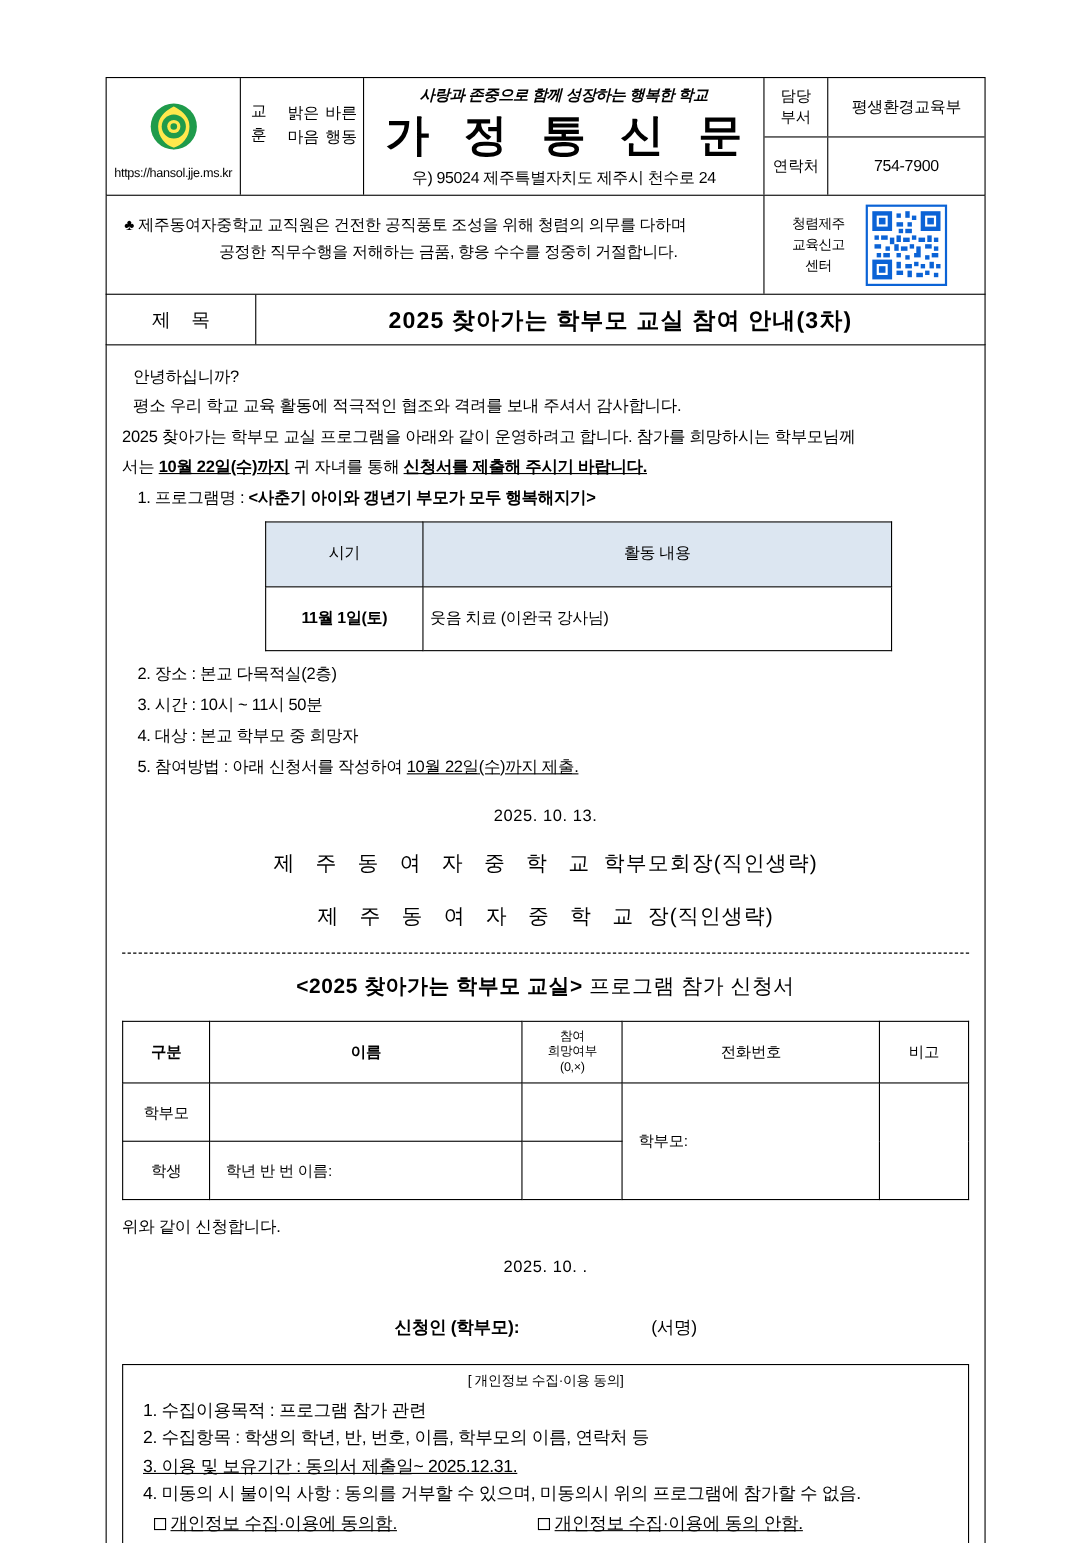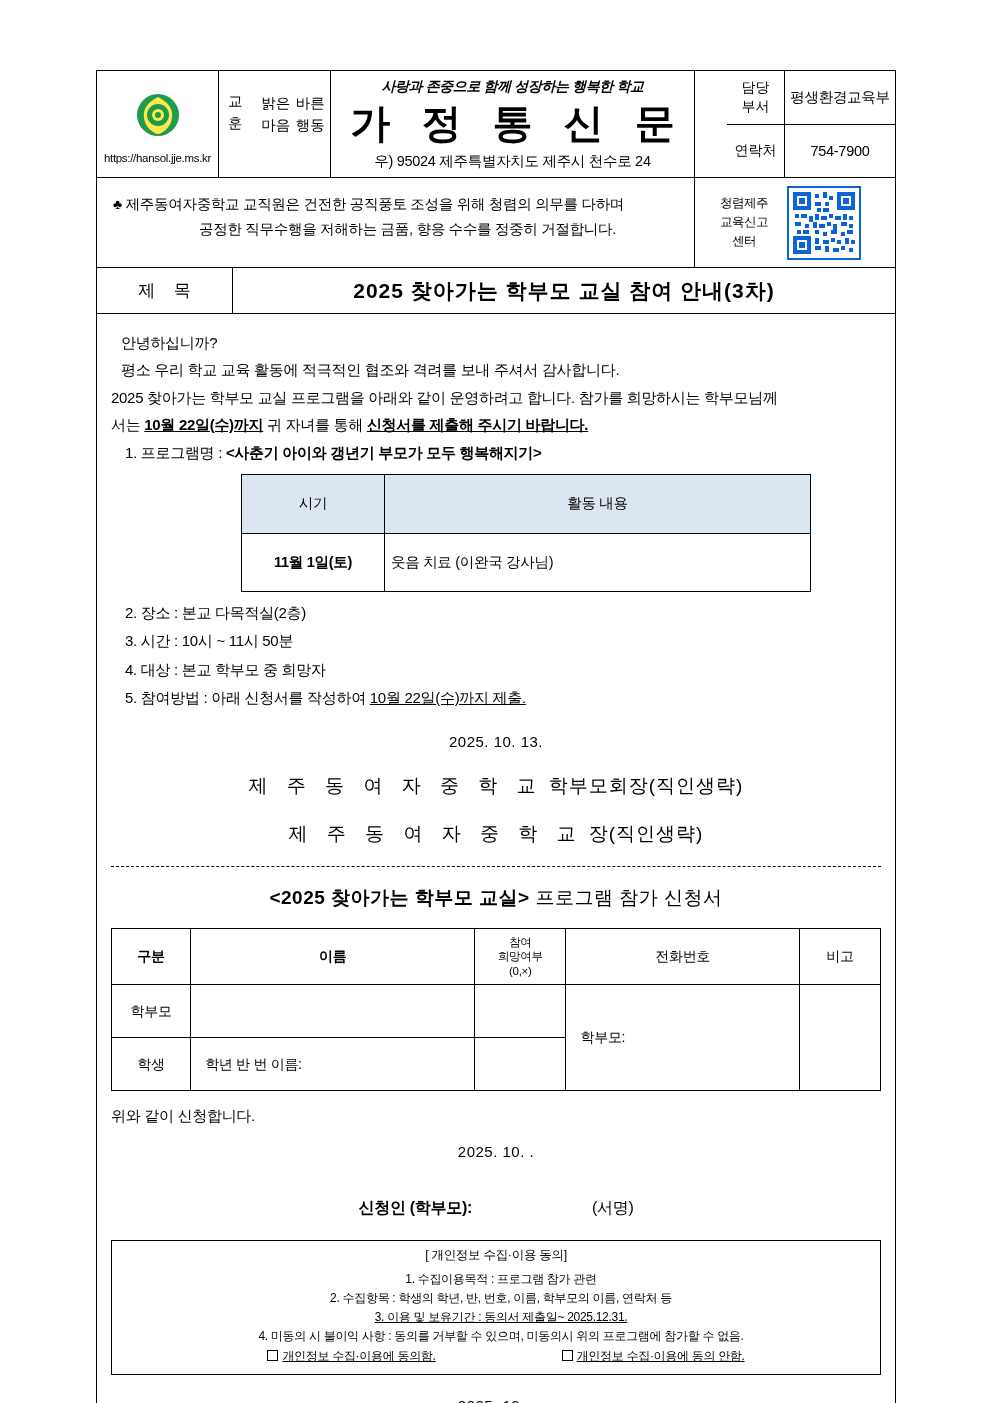--- a/index.html
+++ b/index.html
@@ -90,21 +90,20 @@
   }
   .hdr-right {
     width: 200px;
     display: flex;
     flex-direction: column;
     box-sizing: border-box;
   }
   .hdr-right .row {
     display: flex;
     flex: 1;
-    margin-left: 32px;
   }
   .hdr-right .row:first-child { border-bottom: 1.2px solid #000; }
   .hdr-right .lbl {
     width: 58px;
     border-right: 1.2px solid #000;
     display: flex;
     flex-direction: column;
     align-items: center;
     justify-content: center;
     font-size: 14px;
@@ -298,25 +297,24 @@
     padding: 4px 8px 8px;
     box-sizing: border-box;
     margin-top: 18px;
   }
   .privacy-title {
     text-align: center;
     font-size: 12.5px;
     margin-bottom: 3px;
   }
   .privacy-item {
-    font-size: 12px;
+    font-size: 16px;
     line-height: 1.6;
     letter-spacing: -0.3px;
     padding-left: 10px;
-    text-align: center;
   }
   .chk-row { padding-left: 20px; margin-top: 1px; }
   .chk {
     display: inline-block;
     width: 9px; height: 9px;
     border: 1px solid #000;
     margin-right: 4px;
     vertical-align: -1px;
   }
   .chk-row .sp2 { display: inline-block; width: 120px; }

